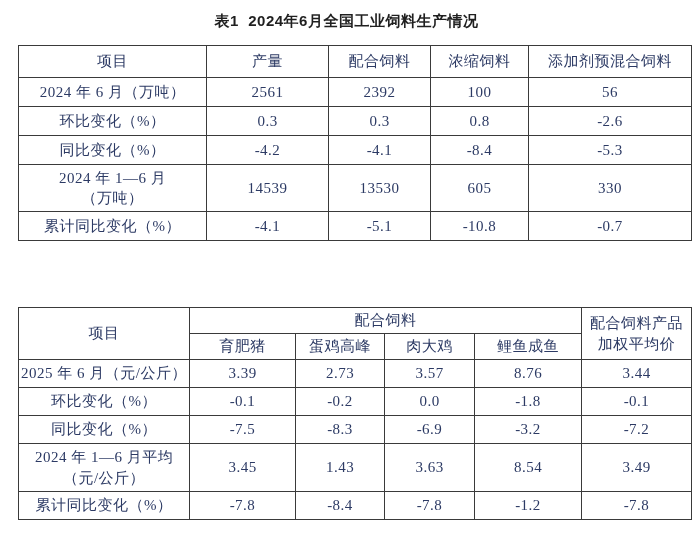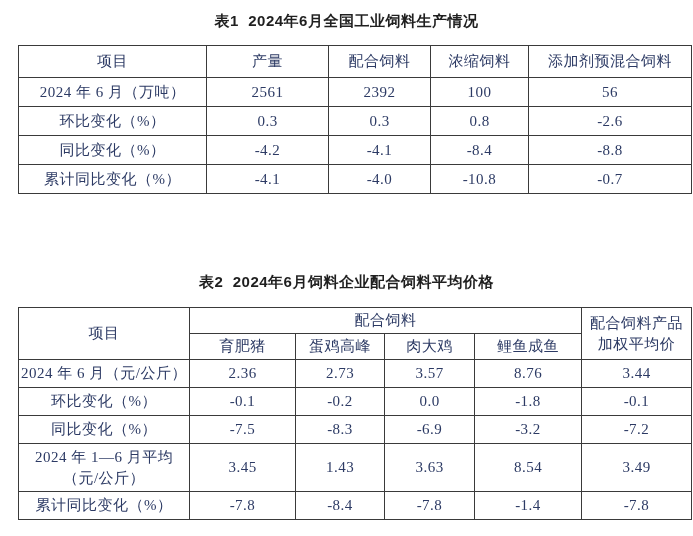--- a/index.html
+++ b/index.html
@@ -97,33 +97,40 @@
       <td>0.3</td>
       <td>0.3</td>
       <td>0.8</td>
       <td>-2.6</td>
     </tr>
     <tr class="r-std">
       <td>同比变化（%）</td>
       <td>-4.2</td>
       <td>-4.1</td>
       <td>-8.4</td>
-      <td>-8.8</td>
+      <td>-5.3</td>
+    </tr>
+    <tr class="r-tall">
+      <td>2024 年 1—6 月
+（万吨）</td>
+      <td>14539</td>
+      <td>13530</td>
+      <td>605</td>
+      <td>330</td>
     </tr>
     <tr class="r-std">
       <td>累计同比变化（%）</td>
       <td>-4.1</td>
-      <td>-4.0</td>
+      <td>-5.1</td>
       <td>-10.8</td>
       <td>-0.7</td>
     </tr>
   </tbody>
     </table>
 
-  <div id="title2" class="table-title">表2  2024年6月饲料企业配合饲料平均价格</div>
 
   <table id="table2">
     <colgroup>
       <col style="width:171px">
         <col style="width:106px">
         <col style="width:89px">
       <col style="width:90px">
         <col style="width:107px">
         <col style="width:110px">
     </colgroup>
@@ -134,22 +141,22 @@
       <th rowspan="2">配合饲料产品
 加权平均价</th>
     </tr>
     <tr class="hdr">
       <th>育肥猪</th>
       <th>蛋鸡高峰</th>
       <th>肉大鸡</th>
       <th>鲤鱼成鱼</th>
     </tr>
     <tr class="r-std">
-      <td>2024 年 6 月（元/公斤）</td>
-      <td>2.36</td>
+      <td>2025 年 6 月（元/公斤）</td>
+      <td>3.39</td>
       <td>2.73</td>
       <td>3.57</td>
       <td>8.76</td>
       <td>3.44</td>
     </tr>
     <tr class="r-std">
       <td>环比变化（%）</td>
       <td>-0.1</td>
       <td>-0.2</td>
       <td>0.0</td>
@@ -171,19 +178,19 @@
       <td>1.43</td>
       <td>3.63</td>
       <td>8.54</td>
       <td>3.49</td>
     </tr>
     <tr class="r-std">
       <td>累计同比变化（%）</td>
       <td>-7.8</td>
       <td>-8.4</td>
       <td>-7.8</td>
-      <td>-1.4</td>
+      <td>-1.2</td>
       <td>-7.8</td>
     </tr>
   </tbody>
     </table>
 
 </div>
 
 </body></html>

